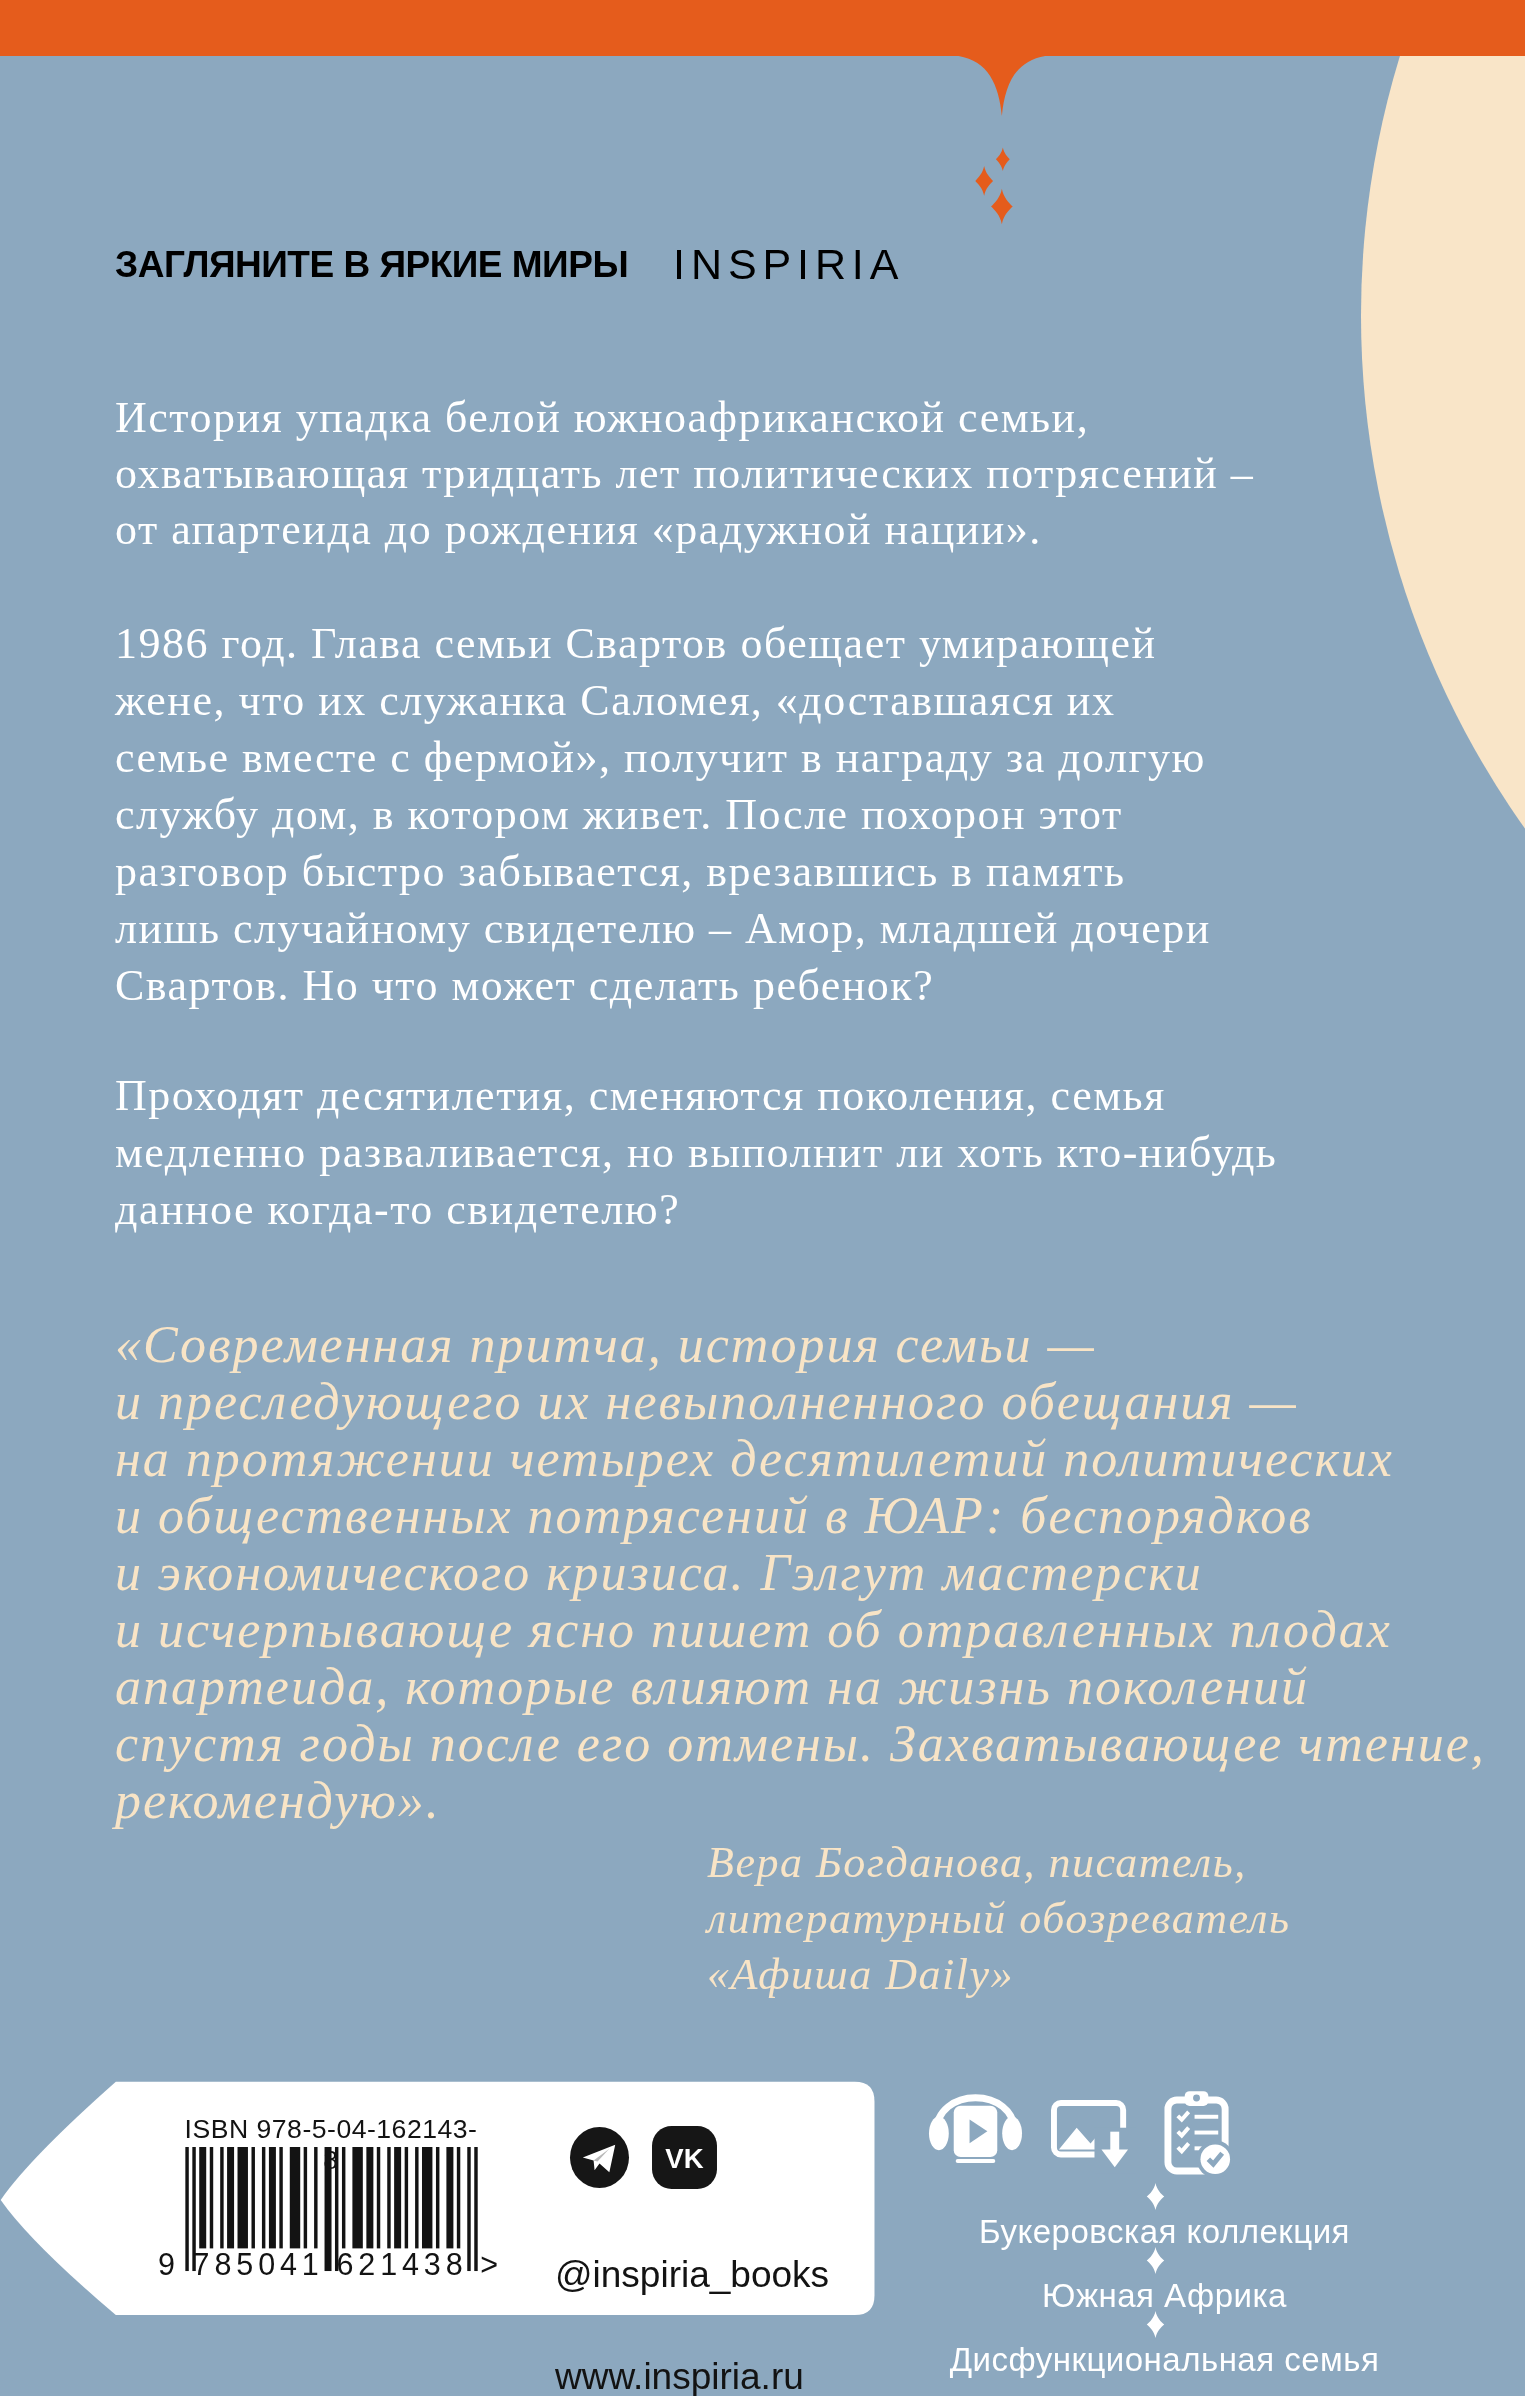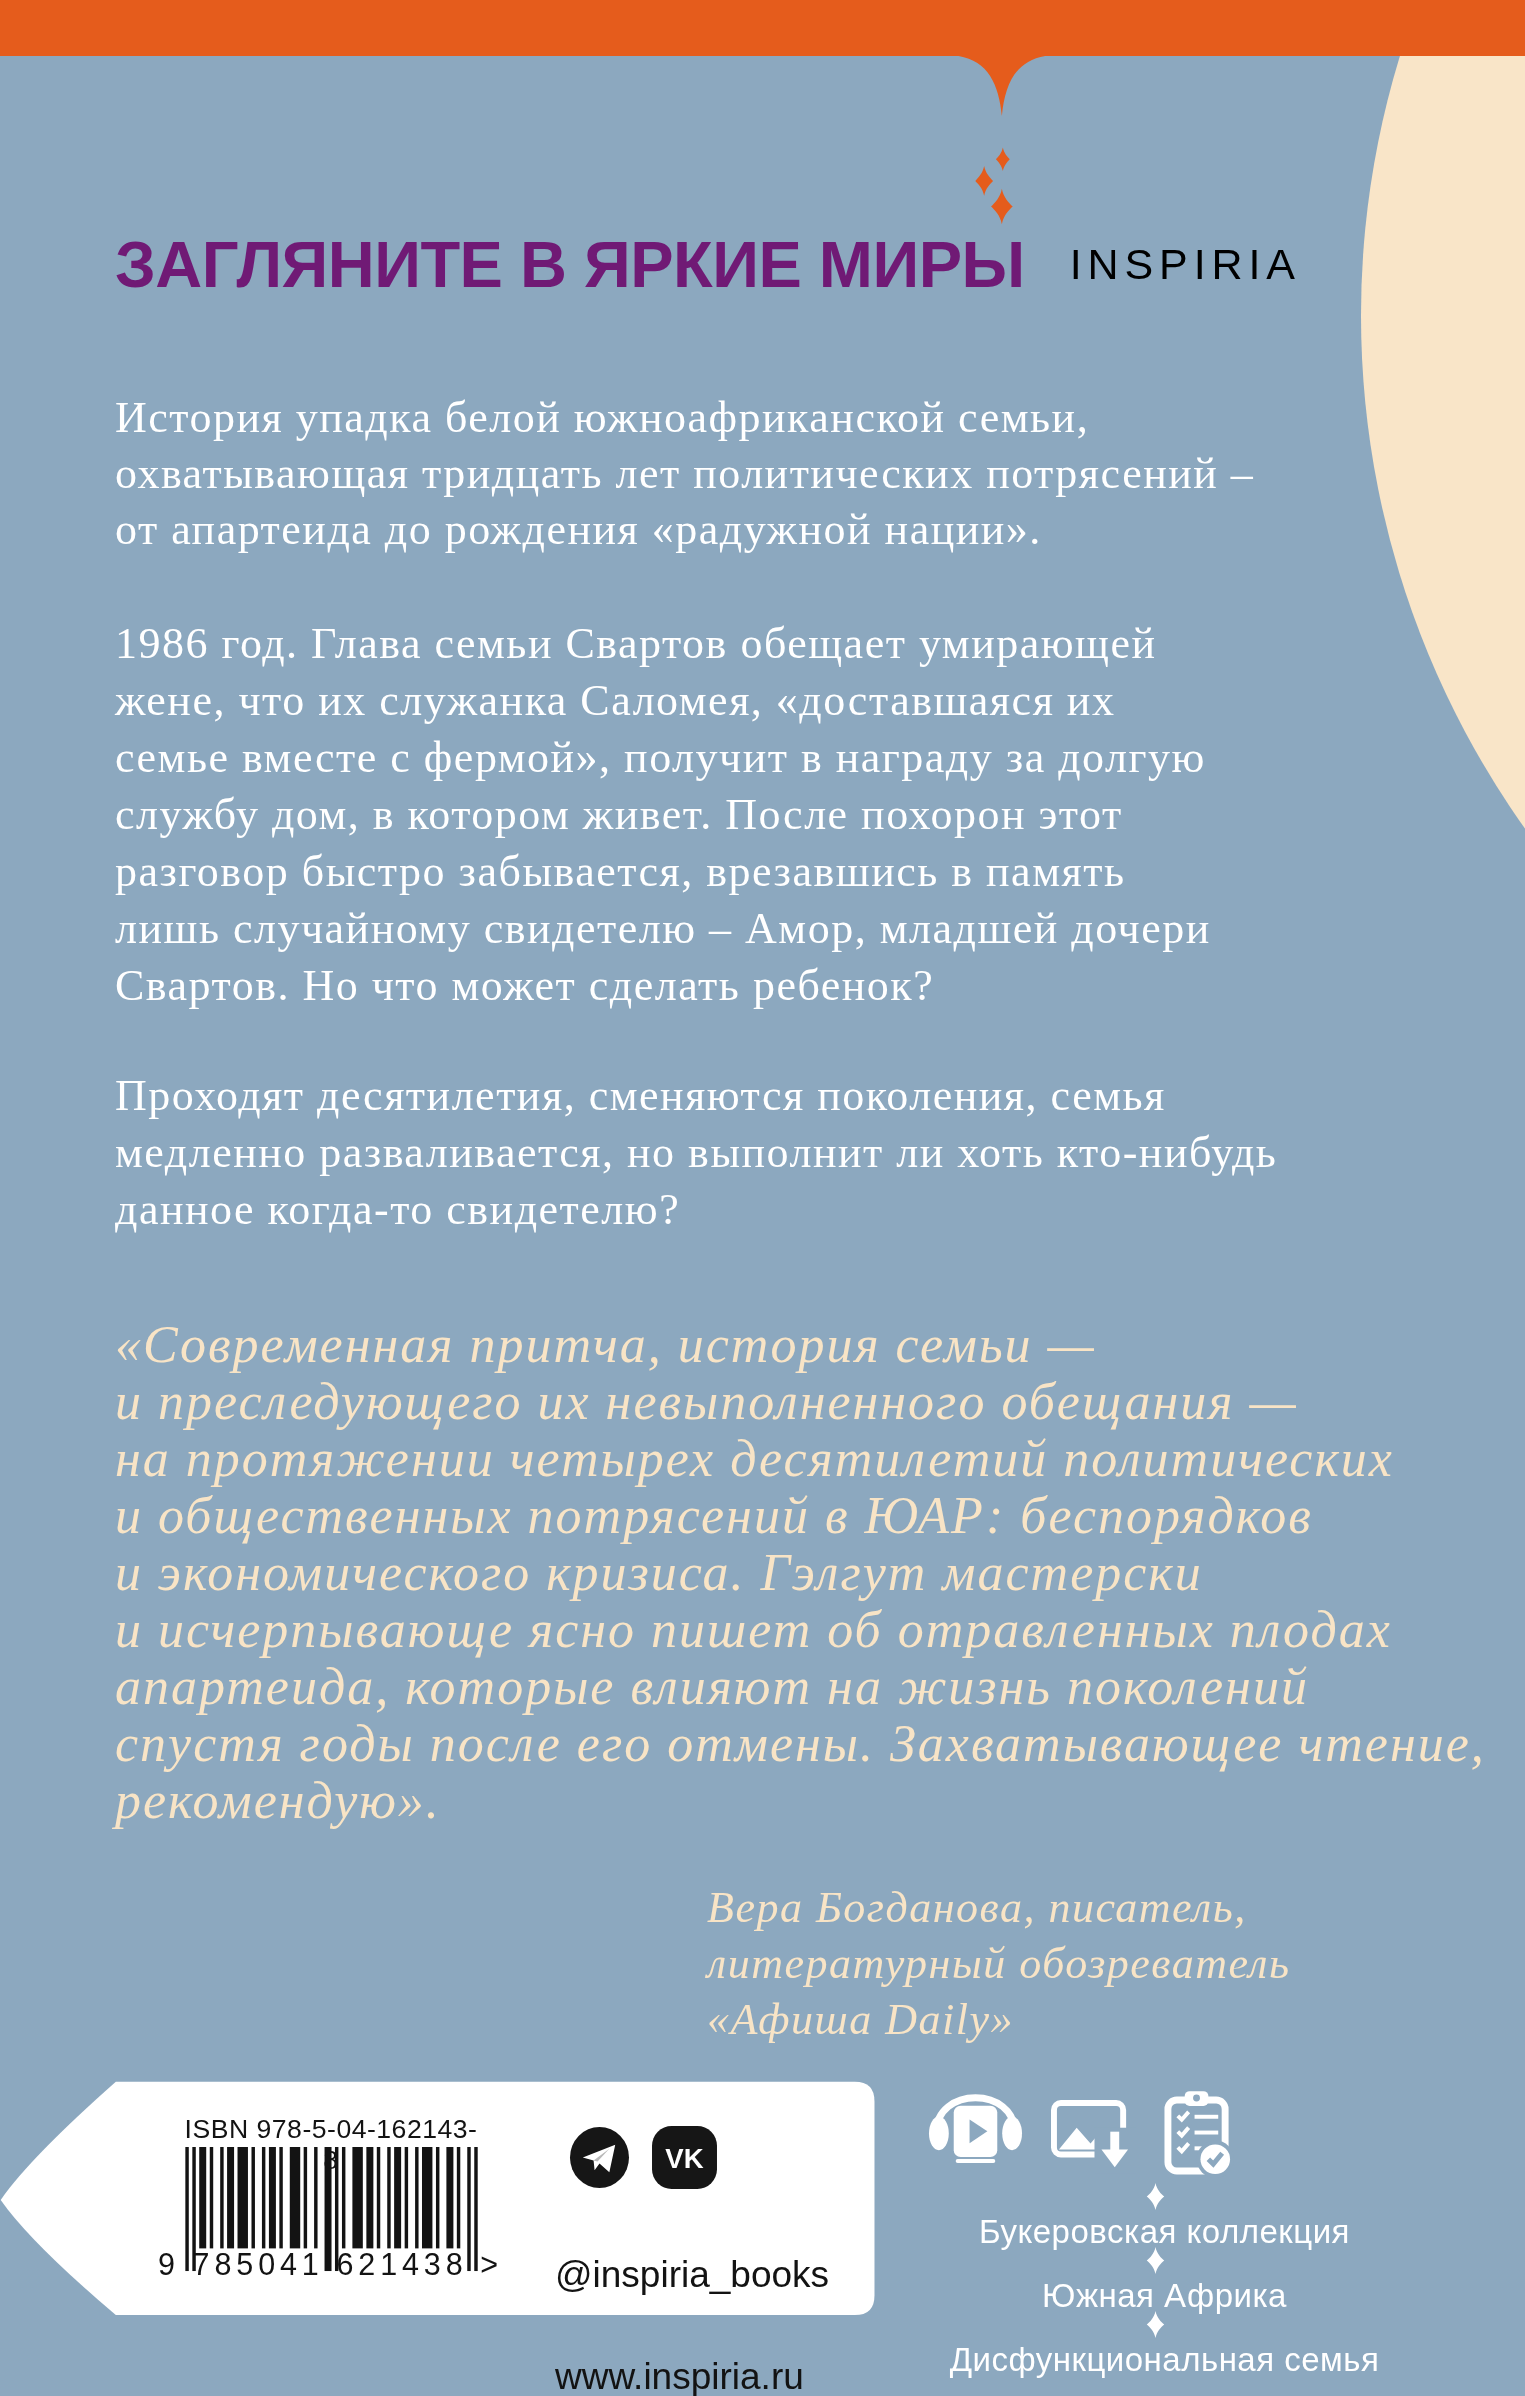--- a/index.html
+++ b/index.html
@@ -6,34 +6,34 @@
   body{width:1526px;height:2397px;position:relative;overflow:hidden;
        background:#8CA8BF;font-family:"Liberation Sans",sans-serif;}
   .abs{position:absolute;}
   
   #cream-circle{left:1361px;top:-569px;width:1769px;height:1769px;border-radius:50%;
                 background:#F9E5C8;z-index:1;}
   #top-band{left:0;top:0;width:1526px;height:56px;background:#E55C1C;z-index:3;}
   #logo-spike{left:926px;top:49px;z-index:2;}
   
   #masthead{left:115px;top:235px;z-index:4;display:flex;align-items:flex-start;}
-  #tagline{font-weight:700;font-size:65px;line-height:59px;color:#701a75;
+  #tagline{font-weight:700;font-size:37px;line-height:59px;color:#000000;
            letter-spacing:-0.5px;margin-right:45px;white-space:nowrap;}
   #brand{font-weight:400;font-size:43px;line-height:59px;color:#000000;
          letter-spacing:5.9px;white-space:nowrap;}
   
   .blurb{left:115px;color:#FFFFFF;z-index:4;font-family:"Liberation Serif",serif;
          font-size:44px;letter-spacing:1.5px;white-space:pre-line;width:1379px;}
   #p1{top:390px;line-height:56px;}
   #p2{top:615px;line-height:57px;}
   #p3{top:1067px;line-height:57px;}
   #quote{left:115px;top:1316px;line-height:57px;font-size:52px;color:#F8E4C6;
          font-style:italic;z-index:4;font-family:"Liberation Serif",serif;
          letter-spacing:2px;white-space:pre-line;width:1379px;position:absolute;}
-  #attribution{left:707px;top:1880px;line-height:56px;font-size:44px;color:#F8E4C6;
+  #attribution{left:707px;top:1835px;line-height:56px;font-size:44px;color:#F8E4C6;
          font-style:italic;z-index:4;font-family:"Liberation Serif",serif;
          letter-spacing:1.5px;white-space:pre-line;width:749px;position:absolute;}
   
   #panel-svg{left:0;top:2074px;z-index:4;}
   #isbn{left:183px;top:2114px;width:296px;text-align:center;z-index:6;
         font-size:26.6px;color:#131313;letter-spacing:0.5px;}
   #barcode{left:185px;top:2147px;z-index:6;}
   #digits{left:158px;top:2247px;width:345px;z-index:6;display:flex;
           justify-content:space-between;align-items:baseline;
           font-size:30.5px;color:#131313;}

